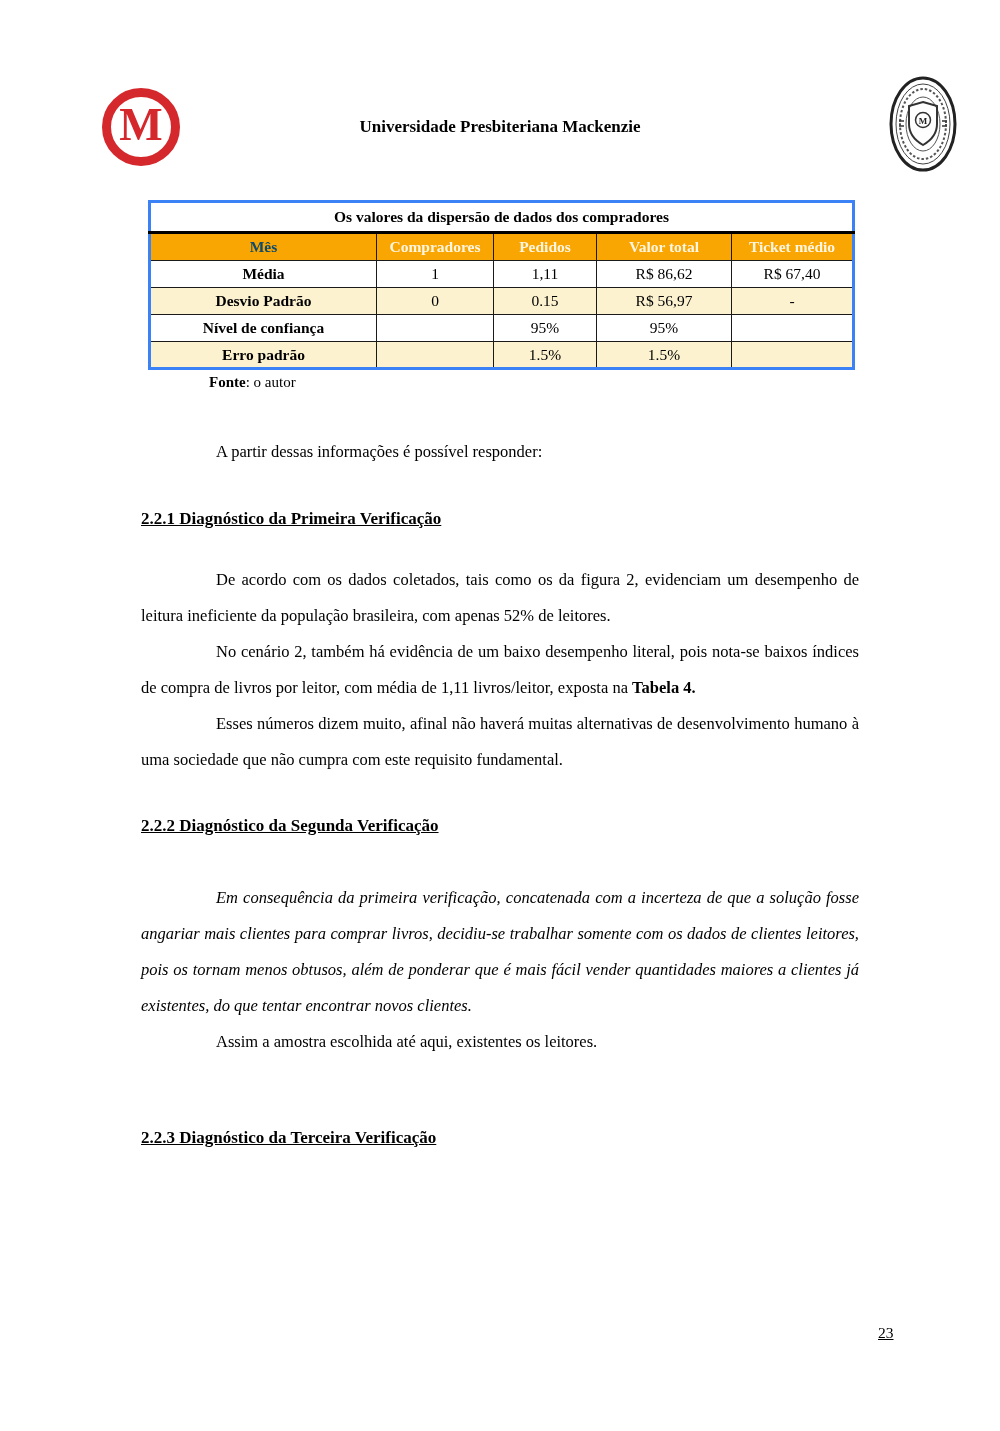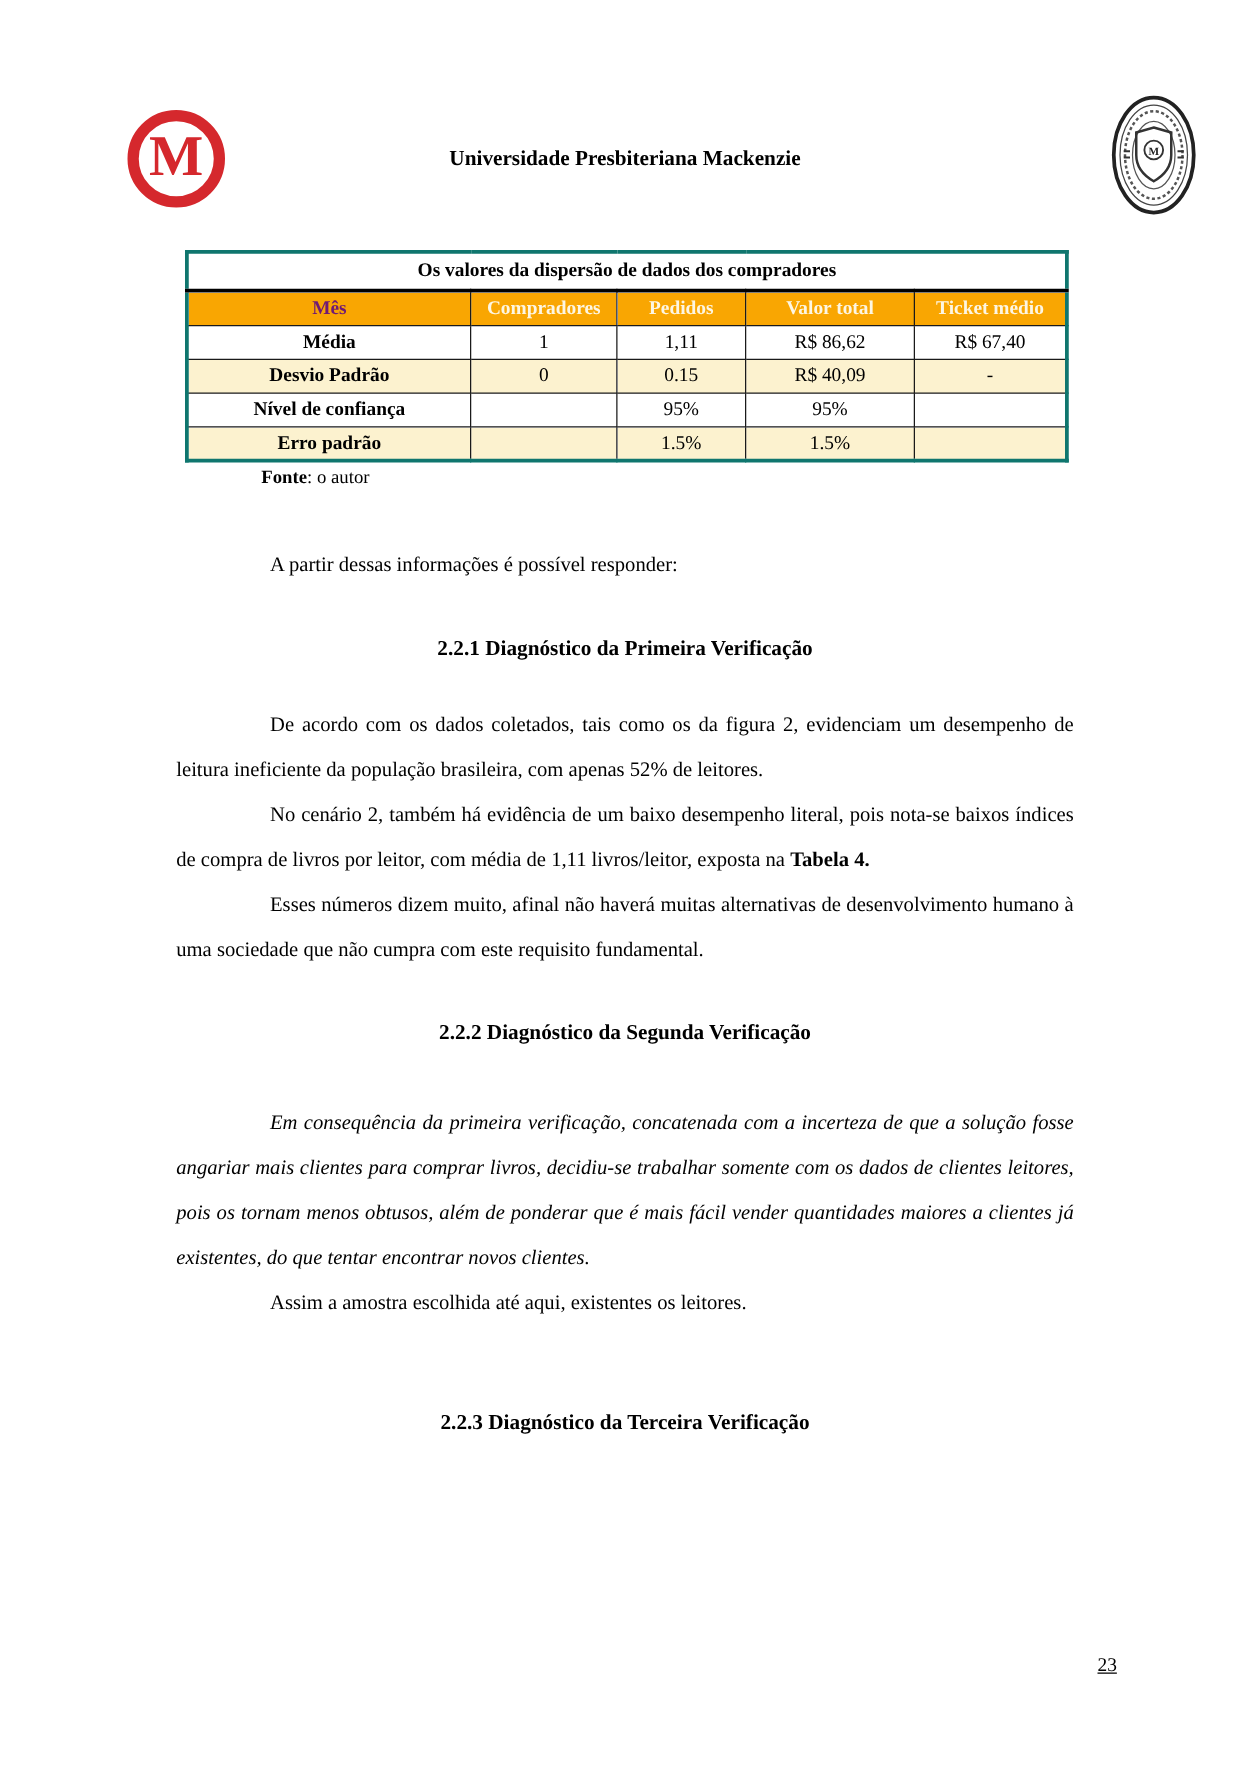--- a/index.html
+++ b/index.html
@@ -35,50 +35,51 @@
   
   .content {
     position: absolute; left: 141px; top: 200px; width: 718px;
   }
   table.data {
     border-collapse: collapse;
     margin-left: 7px;
     width: 704px;
     table-layout: fixed;
     font-size: 15.5px;
-    border: 3px solid #0f766e;
+    border: 3px solid #3b82f6;
   }
   table.data th, table.data td {
     border: 1px solid #1a1a1a;
     text-align: center; vertical-align: middle;
     padding: 0 2px;
     overflow: hidden; white-space: nowrap;
   }
   tr.t-title th {
     background: #ffffff; font-weight: bold; font-size: 15.5px;
     height: 31px; border-bottom: 3px solid #000;
   }
   tr.t-head th { background: #f9a602; height: 28px; font-size: 15.5px; }
-  tr.t-head th.first { color: #701a75; }
+  tr.t-head th.first { color: #0c4a6e; }
   tr.t-head th.rest  { color: #fdf6e3; }
   tr.t-row { height: 27px; }
   tr.t-row td.label { font-weight: bold; }
   tr.alt td { background: #fcf2cf; }
   .fonte { margin: 4px 0 0 68px; font-size: 15px; }
   .fonte b { font-weight: bold; }
 
   
   .para {
     font-size: 16.5px; line-height: 36px;
     text-align: justify; text-indent: 75px;
   }
   .intro { margin-top: 43px; text-align: left; }
   h2.sec {
     font-size: 17px; font-weight: bold; line-height: 24px;
-    text-align: center;
+    text-align: left;
+    text-decoration: underline;
   }
   .h221 { margin-top: 37px; }
   .pgroup { margin-top: 31px; }
   .h222 { margin-top: 36px; }
   .p4 { margin-top: 42px; font-style: italic; }
   .h223 { margin-top: 66px; }
 
   .page-number {
     position: absolute; left: 878px; top: 1324px;
     font-size: 15.5px;
@@ -132,21 +133,21 @@
         <td class="label">Média</td>
         <td>1</td>
         <td>1,11</td>
         <td>R$ 86,62</td>
         <td>R$ 67,40</td>
       </tr>
       <tr class="t-row alt">
         <td class="label">Desvio Padrão</td>
         <td>0</td>
         <td>0.15</td>
-        <td>R$ 40,09</td>
+        <td>R$ 56,97</td>
         <td>-</td>
       </tr>
       <tr class="t-row">
         <td class="label">Nível de confiança</td>
         <td></td>
         <td>95%</td>
         <td>95%</td>
         <td></td>
       </tr>
       <tr class="t-row alt">

